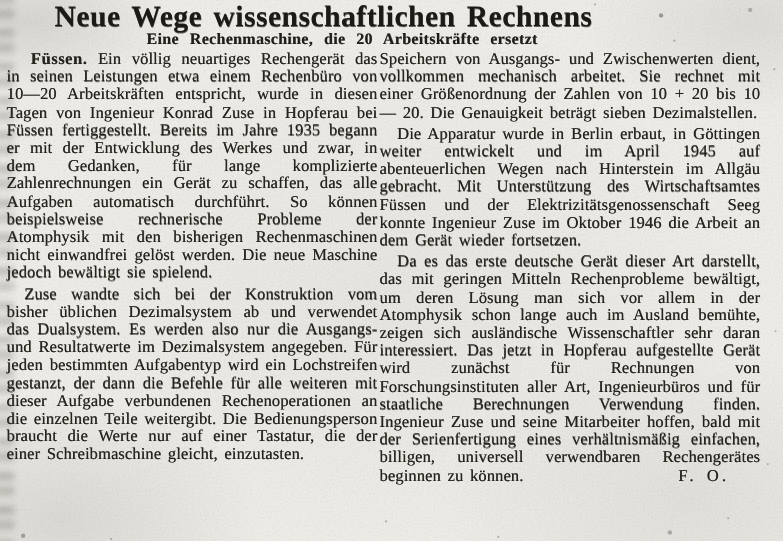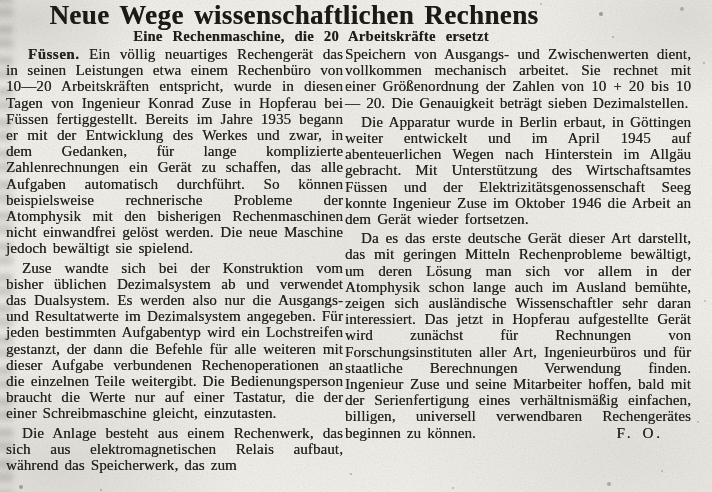--- a/index.html
+++ b/index.html
@@ -123,21 +123,20 @@
 
   <h1 class="headline">Neue Wege wissenschaftlichen Rechnens</h1>
 
   <h2 class="subhead">Eine Rechenmaschine, die 20 Arbeitskräfte ersetzt</h2>
 
   <div class="columns">
 
     <div class="col col-left">
       <p class="para para-lead"><span class="lead-word">Füssen.</span><span> Ein völlig neuartiges Rechengerät das in seinen Leistungen etwa einem Rechenbüro von 10—20 Arbeitskräften entspricht, wurde in diesen Tagen von Ingenieur Konrad Zuse in Hopferau bei Füssen fertiggestellt. Bereits im Jahre 1935 begann er mit der Entwicklung des Werkes und zwar, in dem Gedanken, für lange komplizierte Zahlenrechnungen ein Gerät zu schaffen, das alle Aufgaben automatisch durchführt. So können beispielsweise rechnerische Probleme der Atomphysik mit den bisherigen Rechenmaschinen nicht einwandfrei gelöst werden. Die neue Maschine jedoch bewältigt sie spielend.</span></p>
       <p class="para">Zuse wandte sich bei der Konstruktion vom bisher üblichen Dezimalsystem ab und verwendet das Dualsystem. Es werden also nur die Ausgangs- und Resultatwerte im Dezimalsystem angegeben. Für jeden bestimmten Aufgabentyp wird ein Lochstreifen gestanzt, der dann die Befehle für alle weiteren mit dieser Aufgabe verbundenen Rechenoperationen an die einzelnen Teile weitergibt. Die Bedienungsperson braucht die Werte nur auf einer Tastatur, die der einer Schreibmaschine gleicht, einzutasten.</p>
-      <p class="para">Die Anlage besteht aus einem Rechenwerk, das sich aus elektromagnetischen Relais aufbaut, während das Speicherwerk, das zum</p>
     </div>
 
     <div class="col col-right">
       <p class="para para-continued">Speichern von Ausgangs- und Zwischenwerten dient, vollkommen mechanisch arbeitet. Sie rechnet mit einer Größenordnung der Zahlen von 10 + 20 bis 10 — 20. Die Genauigkeit beträgt sieben Dezimalstellen.</p>
       <p class="para">Die Apparatur wurde in Berlin erbaut, in Göttingen weiter entwickelt und im April 1945 auf abenteuerlichen Wegen nach Hinterstein im Allgäu gebracht. Mit Unterstützung des Wirtschaftsamtes Füssen und der Elektrizitätsgenossenschaft Seeg konnte Ingenieur Zuse im Oktober 1946 die Arbeit an dem Gerät wieder fortsetzen.</p>
       <p class="para"><span>Da es das erste deutsche Gerät dieser Art darstellt, das mit geringen Mitteln Rechenprobleme bewältigt, um deren Lösung man sich vor allem in der Atomphysik schon lange auch im Ausland bemühte, zeigen sich ausländische Wissenschaftler sehr daran interessiert. Das jetzt in Hopferau aufgestellte Gerät wird zunächst für Rechnungen von Forschungsinstituten aller Art, Ingenieurbüros und für staatliche Berechnungen Verwendung finden. Ingenieur Zuse und seine Mitarbeiter hoffen, bald mit der Serienfertigung eines verhältnismäßig einfachen, billigen, universell verwendbaren Rechengerätes beginnen zu können.</span><span class="byline">F. O.</span></p>
     </div>
 
   </div>
 

